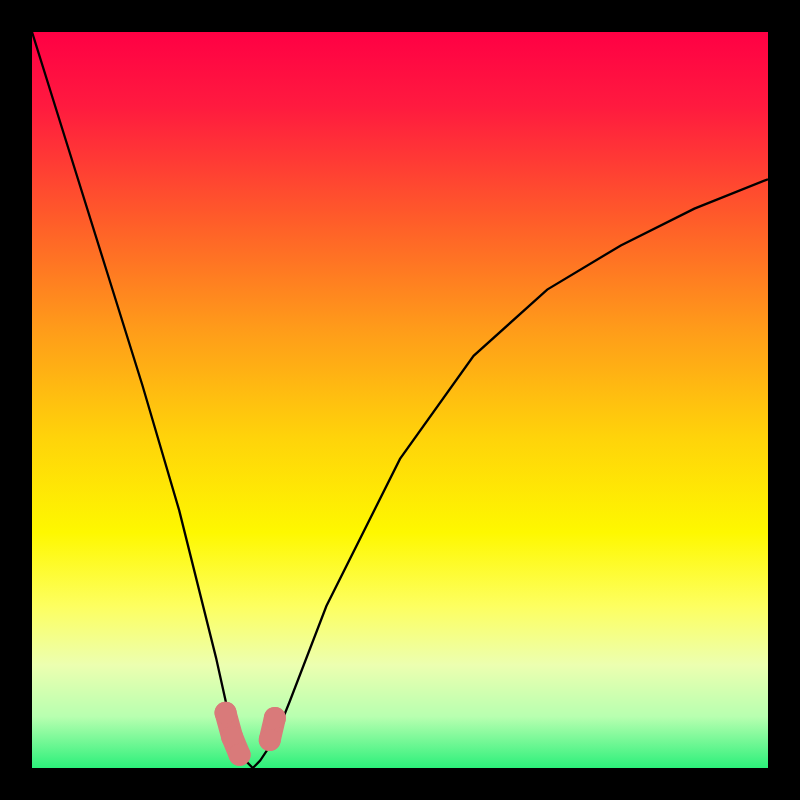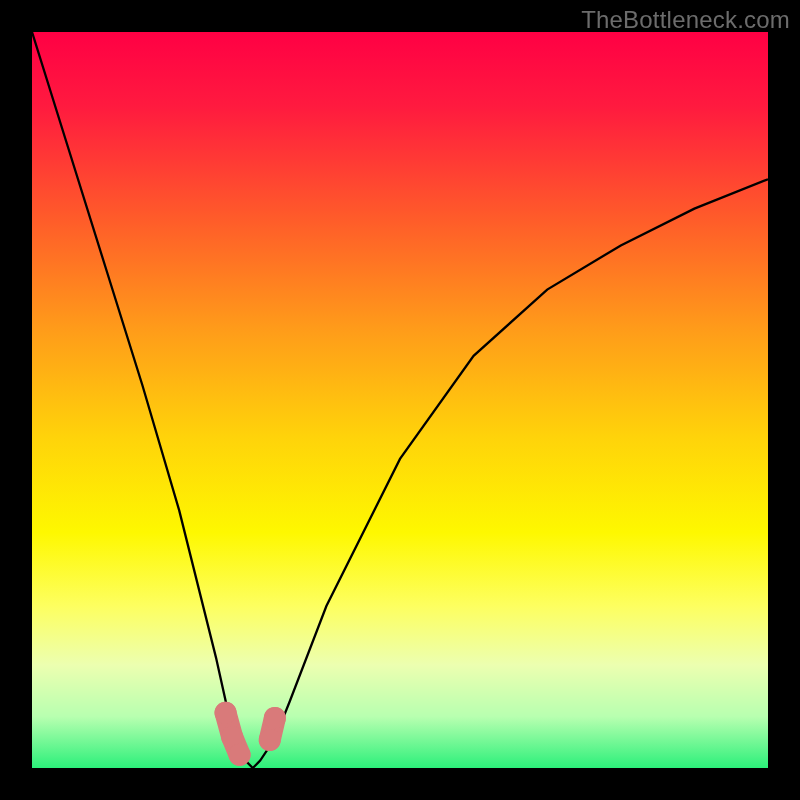--- a/index.html
+++ b/index.html
@@ -76,15 +76,14 @@
           <circle cx="200.192" cy="705.088" r="11" fill="#d97a7a"></circle>
           <circle cx="207.552" cy="722.752" r="11" fill="#d97a7a"></circle>
           <path d="M 237.72799999999995 708.032 L 242.88000000000002 685.952" fill="none" stroke="#d97a7a" stroke-width="22" stroke-linecap="round" stroke-linejoin="round"></path>
           <circle cx="237.72799999999995" cy="708.032" r="11" fill="#d97a7a"></circle>
           <circle cx="242.88000000000002" cy="685.952" r="11" fill="#d97a7a"></circle>
         </g>
     </svg>
 
   </div>
 
-  <div class="watermark">TheBottleneck.com</div>
 
 </div>
 
 </body></html>

